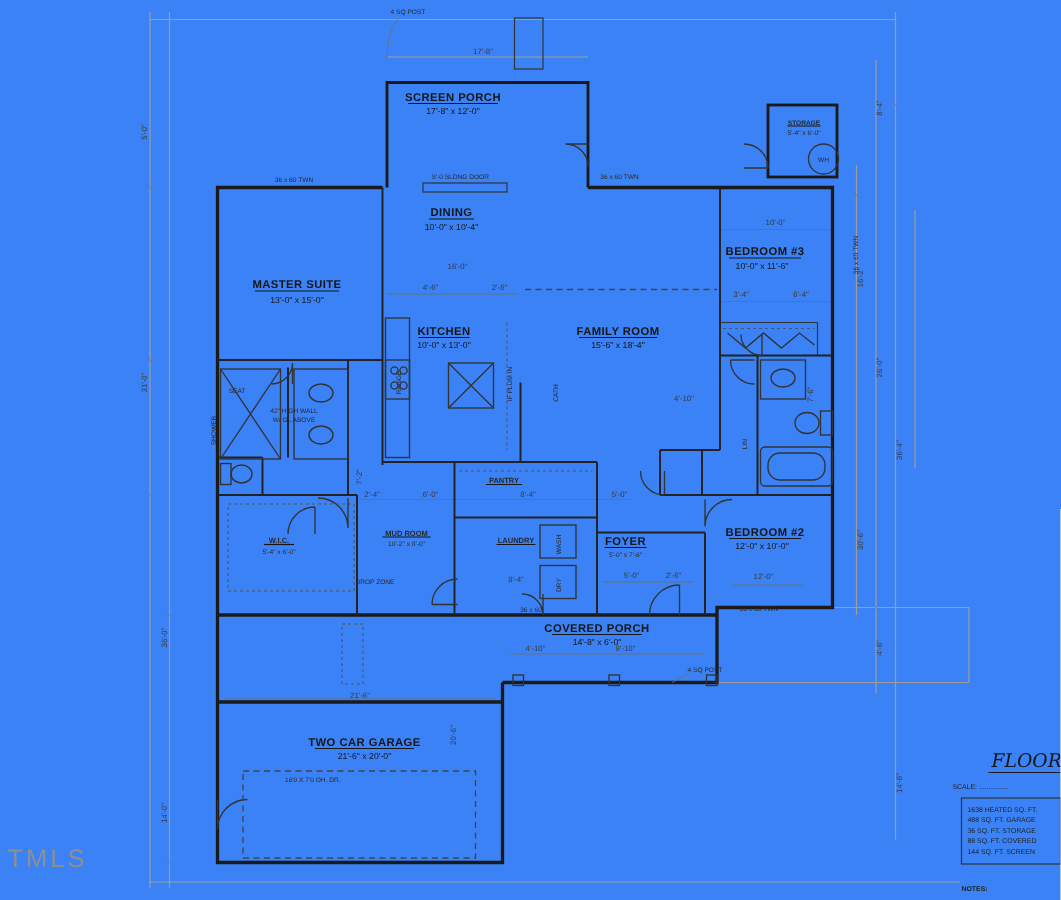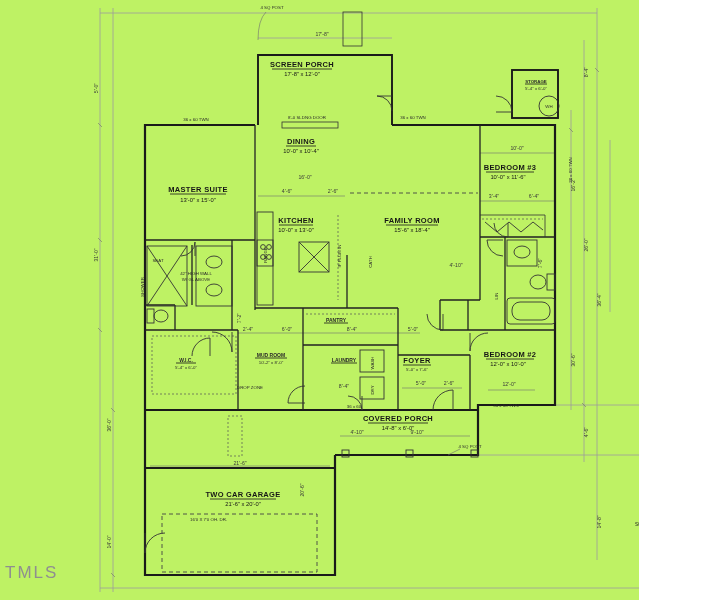--- a/index.html
+++ b/index.html
@@ -1,16 +1,16 @@
 <!DOCTYPE html>
 <html><head>
 <meta charset="utf-8">
 <style>
   html,body{margin:0;padding:0;background:#ffffff;}
-  .sheet{position:relative;width:639px;height:600px;background:#bef264;overflow:hidden;
+  .sheet{position:relative;width:707px;height:600px;background:#3b82f6;overflow:hidden;
          font-family:"Liberation Sans", sans-serif;}
   svg{position:absolute;left:0;top:0;}
   text{fill:#161616;font-family:"Liberation Sans", sans-serif;}
   .room{font-size:7.5px;font-weight:bold;letter-spacing:.3px;text-anchor:middle;}
   .rdim{font-size:5.8px;text-anchor:middle;}
   .tiny{font-size:5px;text-anchor:middle;fill:#2a2a2a;}
   .micro{font-size:4.4px;text-anchor:middle;fill:#2a2a2a;}
   .dimtx{font-size:5.2px;text-anchor:middle;fill:#3a3a3a;}
   .wm{font-size:17px;fill:#8f8f8f;letter-spacing:2px;}
   .ttl{font-size:12.5px;font-style:italic;font-family:"DejaVu Serif", serif;text-anchor:start;}

